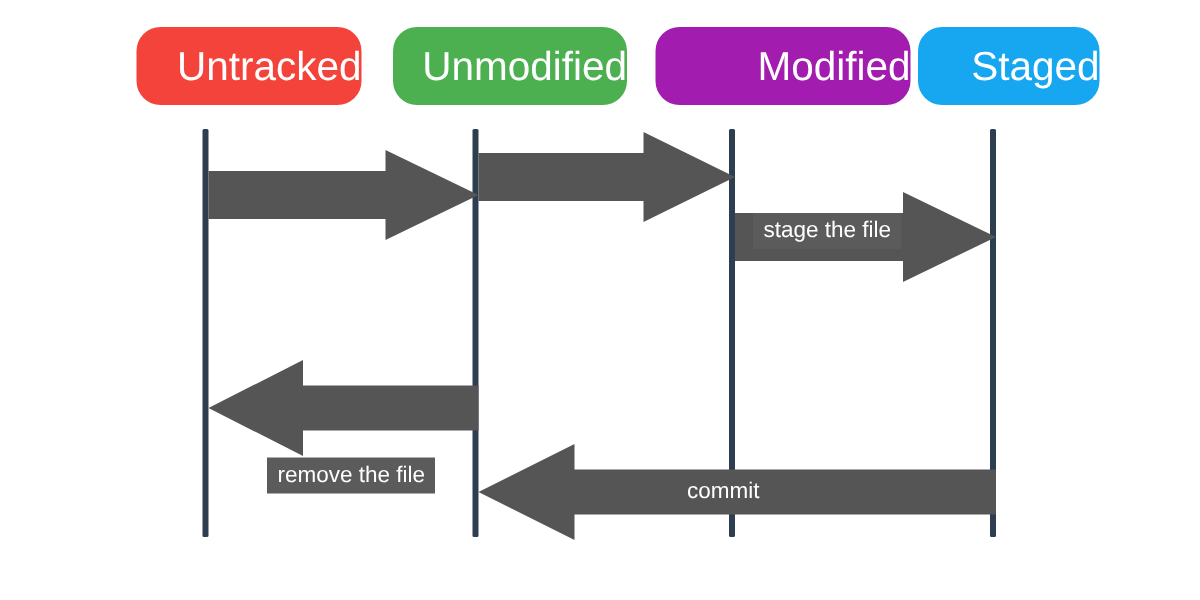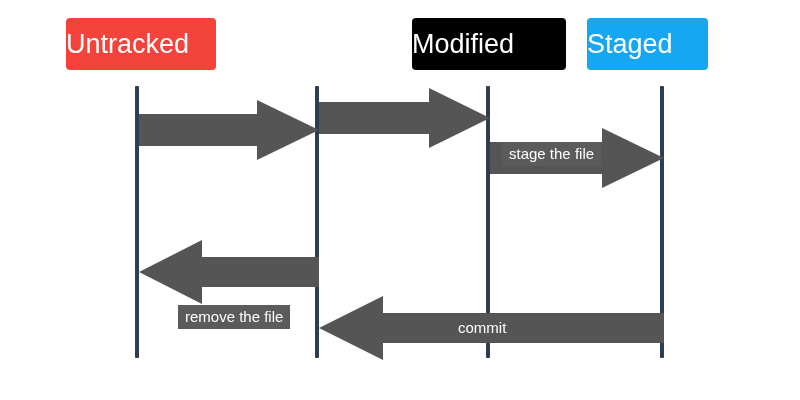--- a/index.html
+++ b/index.html
@@ -18,23 +18,24 @@
     width: 800px;
     height: 400px;
     background: #ffffff;
   }
 
   
   .state-box {
     position: absolute;
     display: flex;
     align-items: center;
-    justify-content: flex-start;
-    border-radius: 4px;
+    justify-content: flex-end;
+    border-radius: 16px;
     box-sizing: border-box;
+    margin-left: 25px;
   }
   .state-label {
     color: #ffffff;
     font-size: 27px;
     font-weight: 400;
     letter-spacing: 0px;
     line-height: 1;
     white-space: nowrap;
   }
 
@@ -76,22 +77,25 @@
 </style>
 </head>
 <body>
 
 <div id="diagram">
 
   <div class="state-box" style="left:66px; top:18px; width:150px; height:52px; background:#f4433a;">
     <span class="state-label">Untracked</span>
   </div>
 
+  <div class="state-box" style="left:237px; top:18px; width:156px; height:52px; background:#4caf50;">
+    <span class="state-label">Unmodified</span>
+  </div>
 
-  <div class="state-box" style="left:412px; top:18px; width:154px; height:52px; background:#000000;">
+  <div class="state-box" style="left:412px; top:18px; width:170px; height:52px; background:#a21caf;">
     <span class="state-label">Modified</span>
   </div>
 
   <div class="state-box" style="left:587px; top:18px; width:121px; height:52px; background:#16a7f0;">
     <span class="state-label">Staged</span>
   </div>
 
   <div class="lane" style="left:135px; top:86px; height:272px;"></div>
   <div class="lane" style="left:315px; top:86px; height:272px;"></div>
   <div class="lane" style="left:486px; top:86px; height:272px;"></div>

